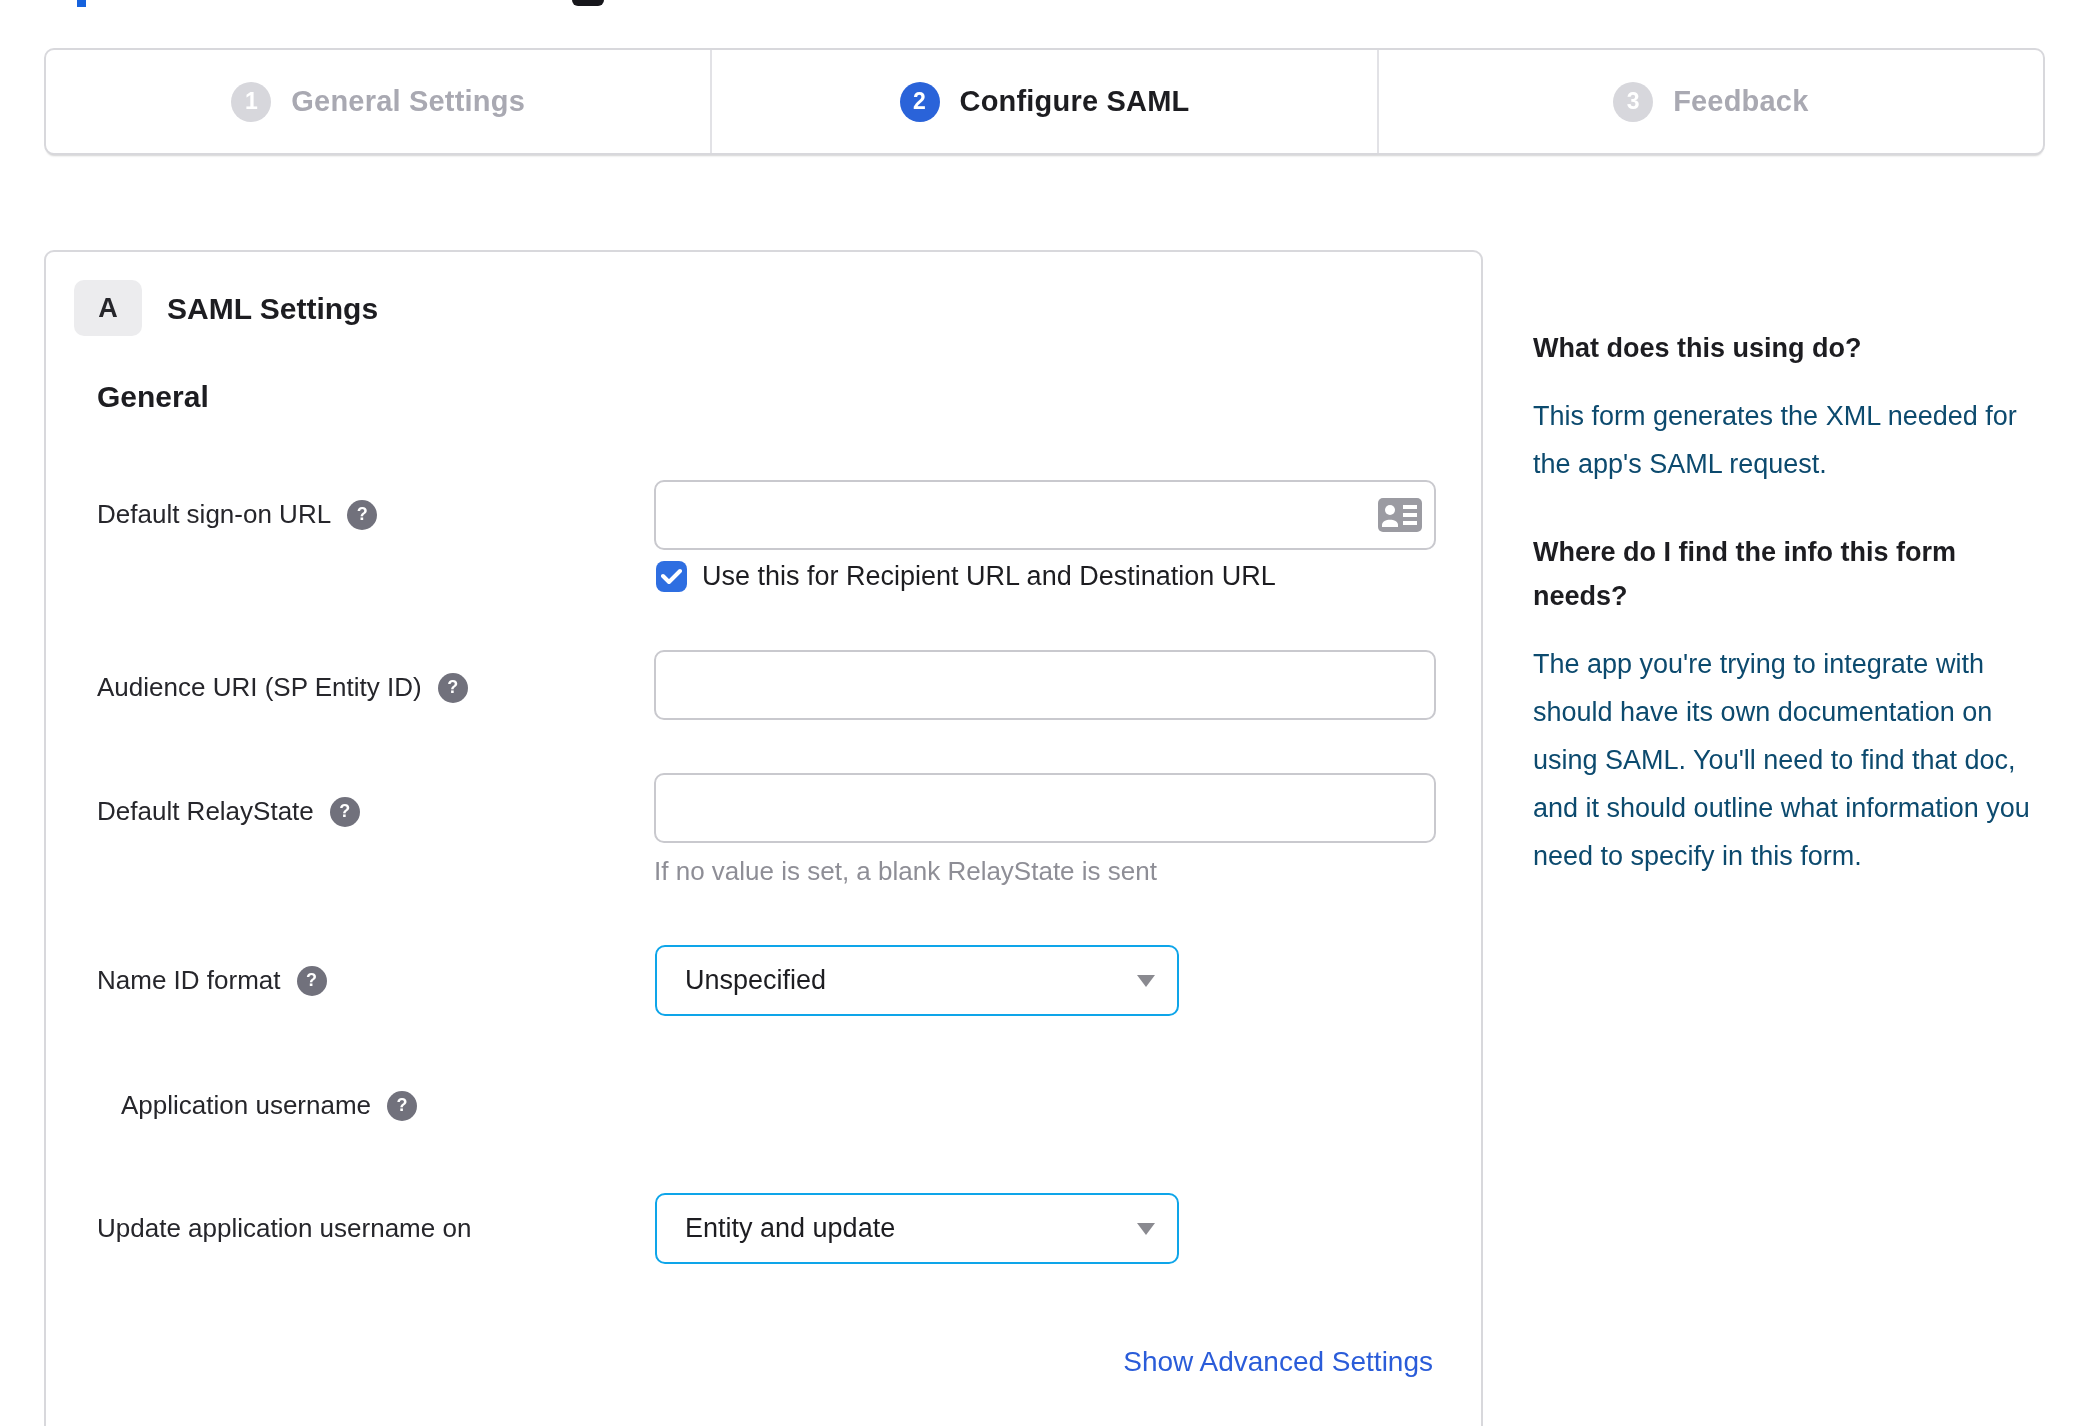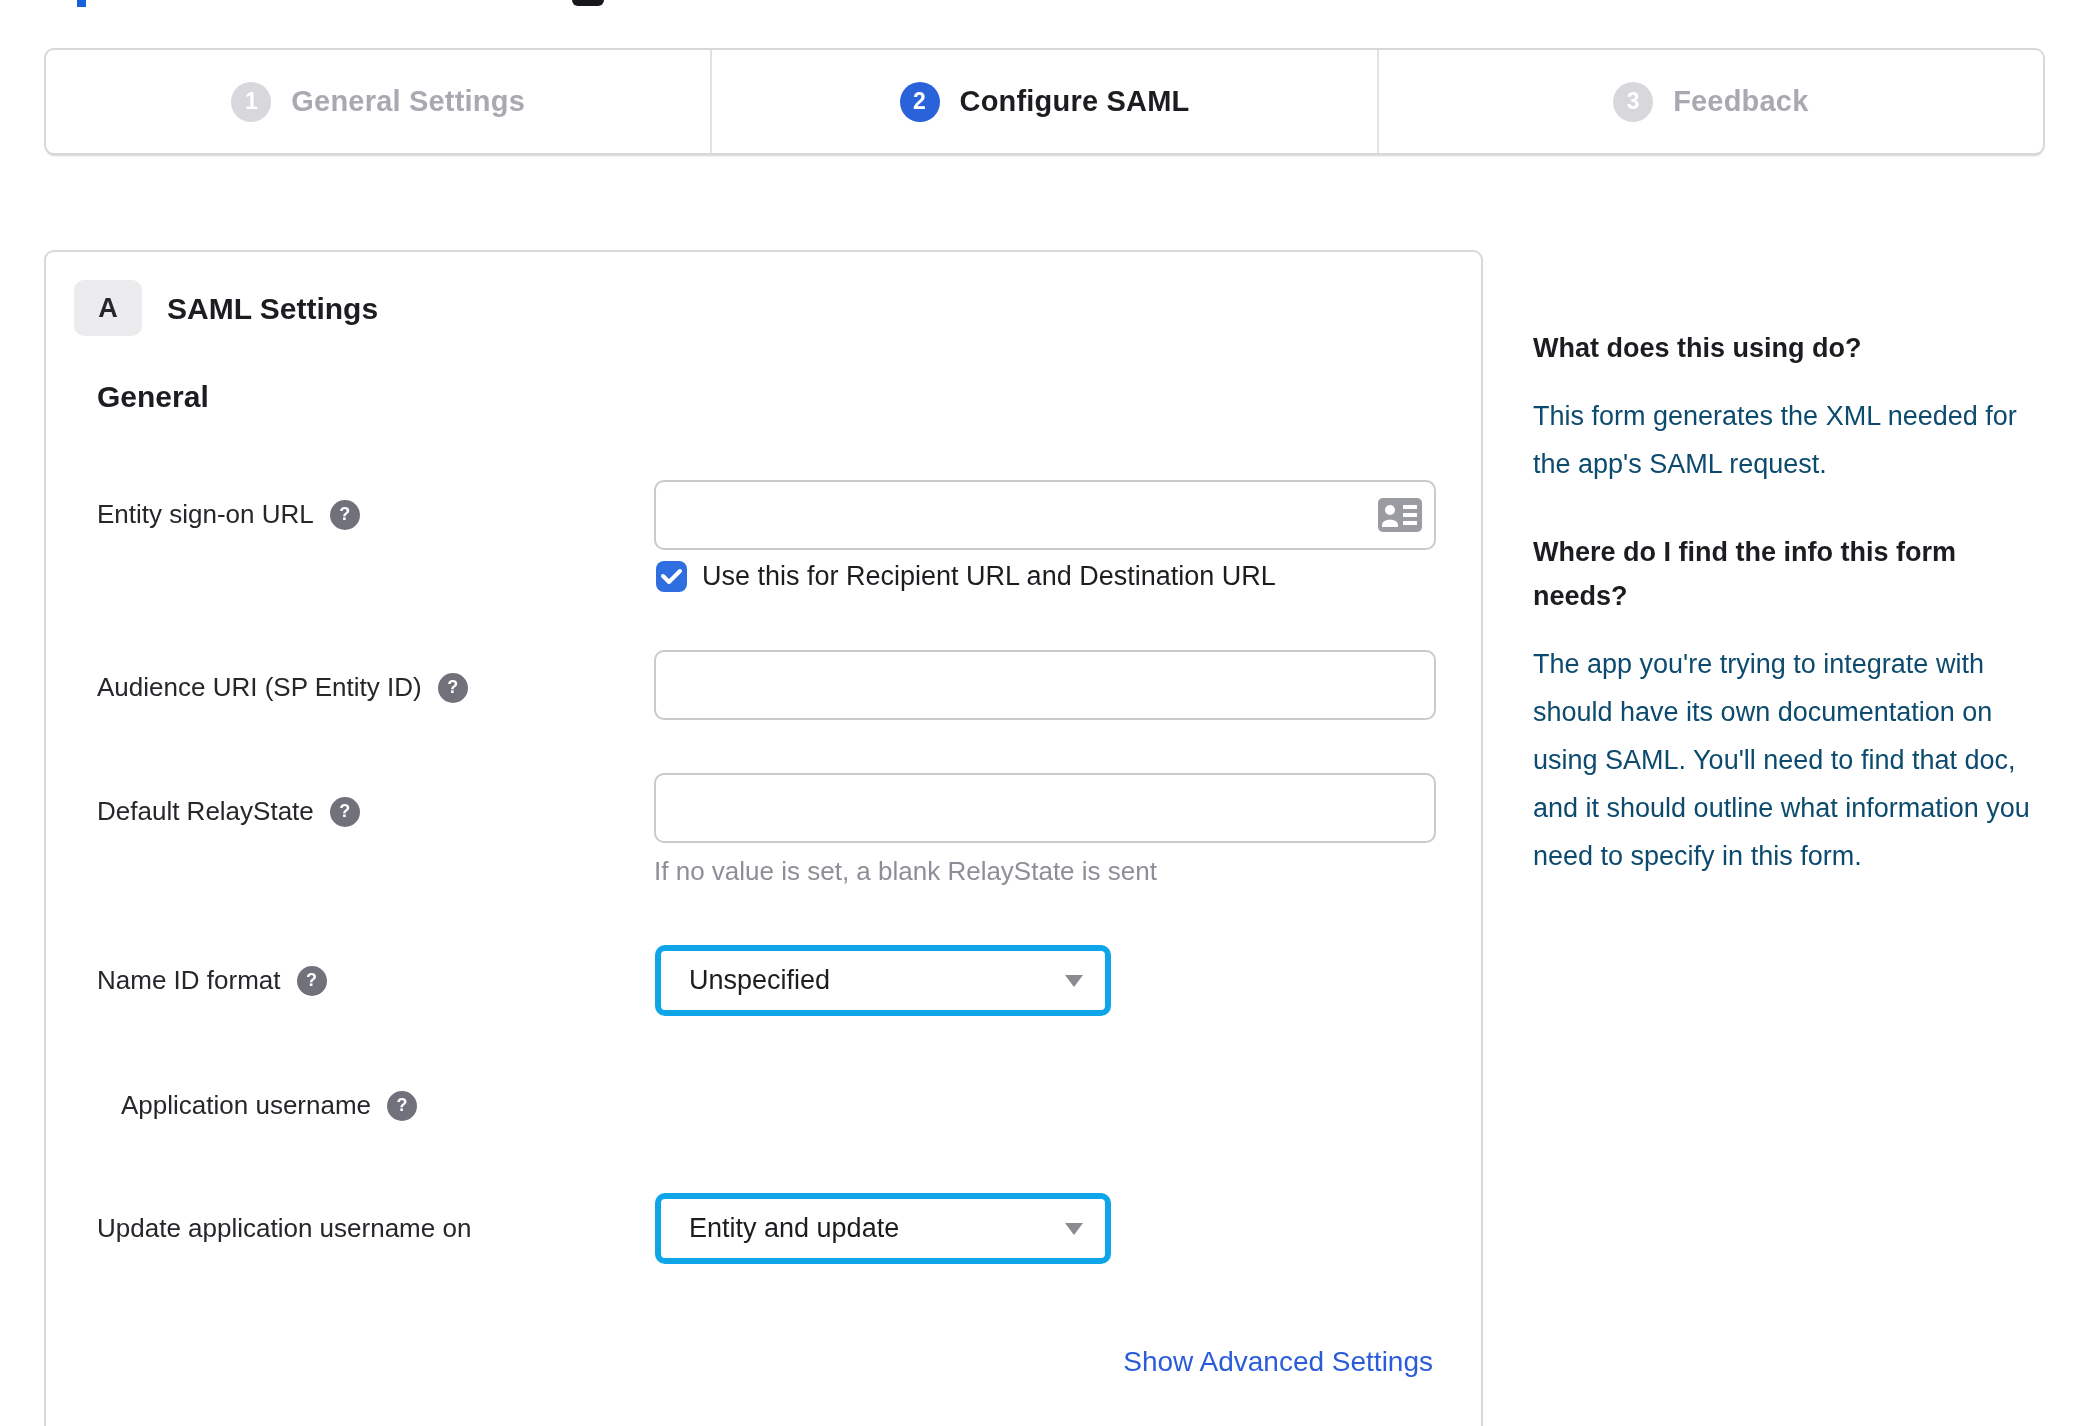--- a/index.html
+++ b/index.html
@@ -75,22 +75,22 @@
   .checkbox-row { position: absolute; left: 610px; top: 309px; display: flex; align-items: flex-start; gap: 15px; }
   .checkbox {
     width: 31px; height: 31px; background: #2e6ee1; border-radius: 8px;
     display: flex; align-items: center; justify-content: center; cursor: pointer; flex: 0 0 auto;
   }
   .checkbox-label { font-size: 27px; color: #1d1d21; cursor: default; }
 
   .hint { position: absolute; left: 608px; font-size: 26px; color: #8e8e96; }
 
   .select-box {
-    position: absolute; left: 609px; width: 456px; height: 71px;
-    border: 6px solid #0ea5e9; border-radius: 10px; background: #fff;
+    position: absolute; left: 609px; width: 524px; height: 71px;
+    border: 2px solid #0ea5e9; border-radius: 10px; background: #fff;
     display: flex; align-items: center; cursor: pointer;
     padding-left: 28px; font-size: 27px; color: #1d1d21;
   }
   .select-caret {
     position: absolute; right: 22px; top: 50%; transform: translateY(-50%);
     width: 0; height: 0;
     border-left: 9px solid transparent; border-right: 9px solid transparent;
     border-top: 12px solid #8a8a90;
   }
   .advanced-link {
@@ -124,21 +124,21 @@
   </div>
 </div>
 
 <div class="card">
 
   <div class="badge-a">A</div>
   <div class="card-title">SAML Settings</div>
   <div class="section-heading">General</div>
 
   <div class="field-label" style="top:247px;">
-    <span>Entity sign-on URL</span>
+    <span>Default sign-on URL</span>
     <span class="help-icon">?</span>
   </div>
   <input class="text-input" style="top: 228px;" type="text" value="">
   <span class="input-card-icon" style="left:1332px; top:246px;">
     <svg width="44" height="34" viewBox="0 0 44 34">
       <rect x="0" y="0" width="44" height="34" rx="5" fill="#9b9ba2"></rect>
       <circle cx="12" cy="12" r="5" fill="#ffffff"></circle>
       <path d="M4 27 C4 20 20 20 20 27 L20 29 L4 29 Z" fill="#ffffff"></path>
       <rect x="25" y="7" width="14" height="4" fill="#ffffff"></rect>
       <rect x="25" y="15" width="14" height="4" fill="#ffffff"></rect>

